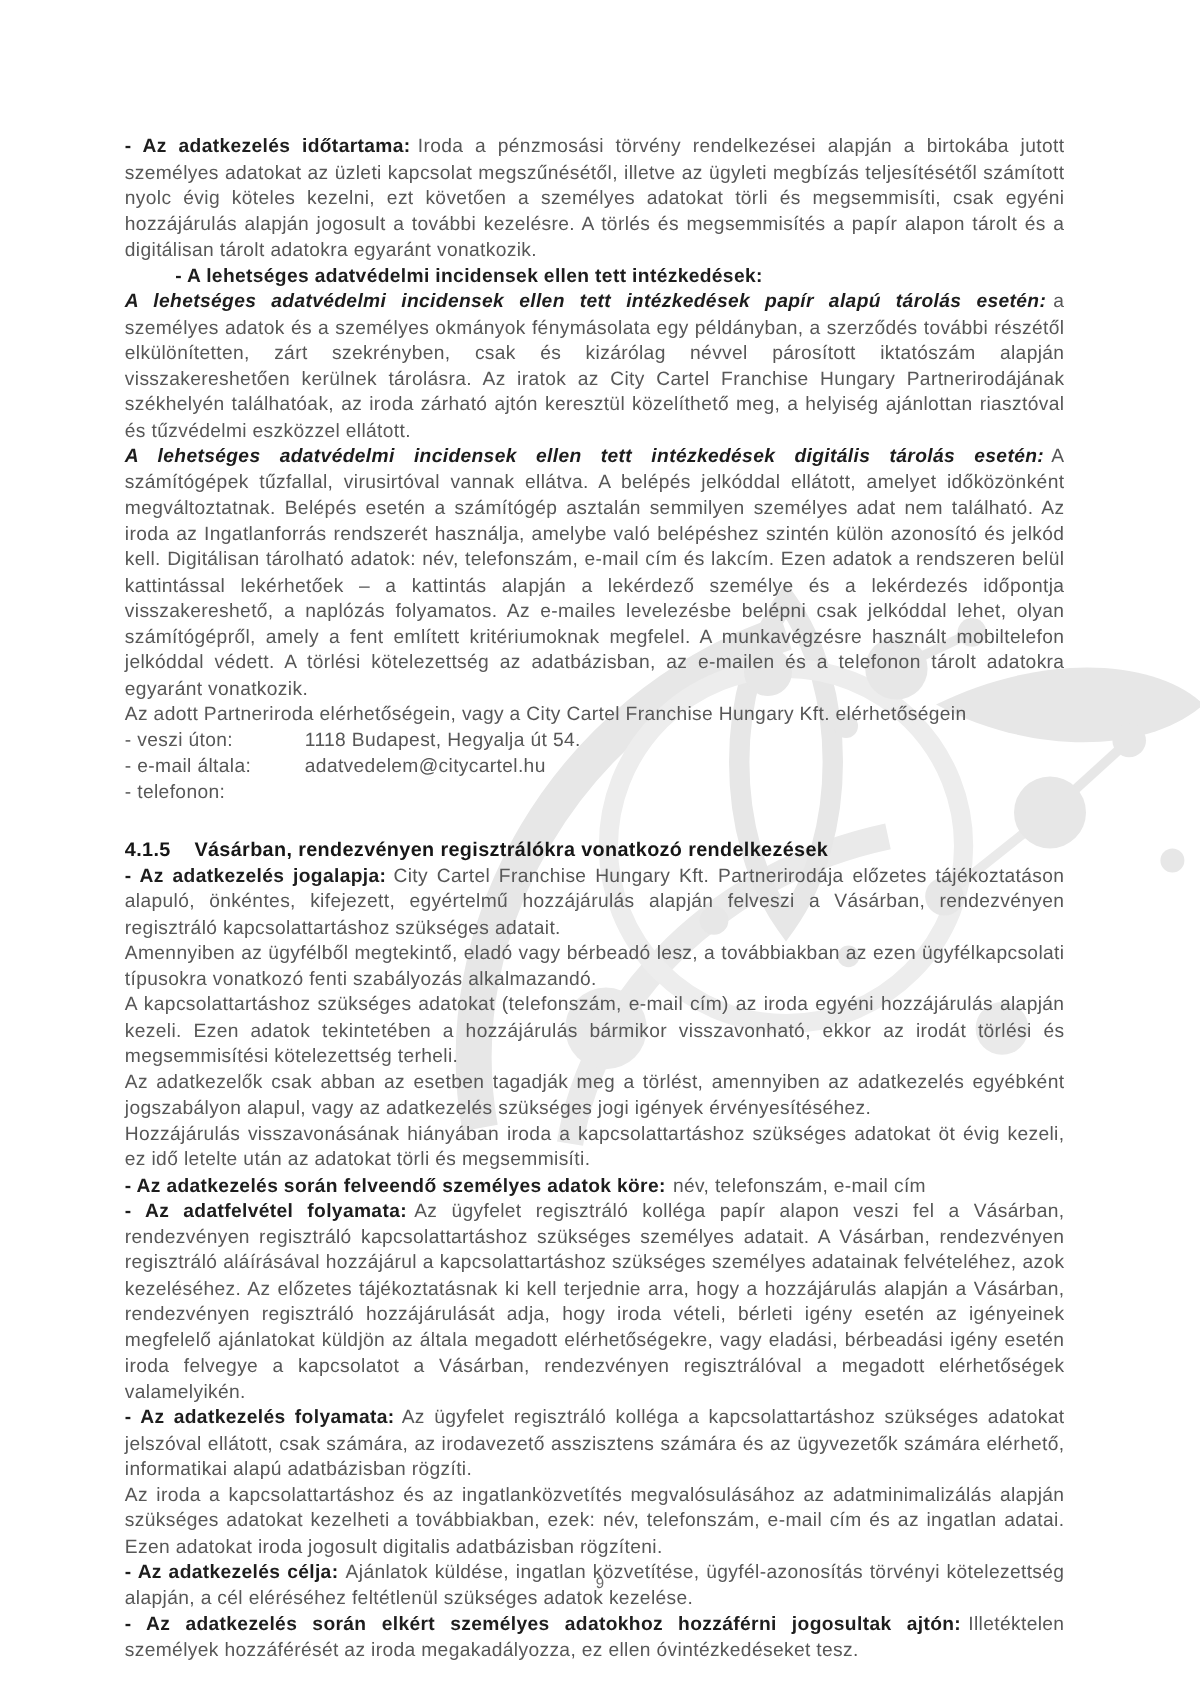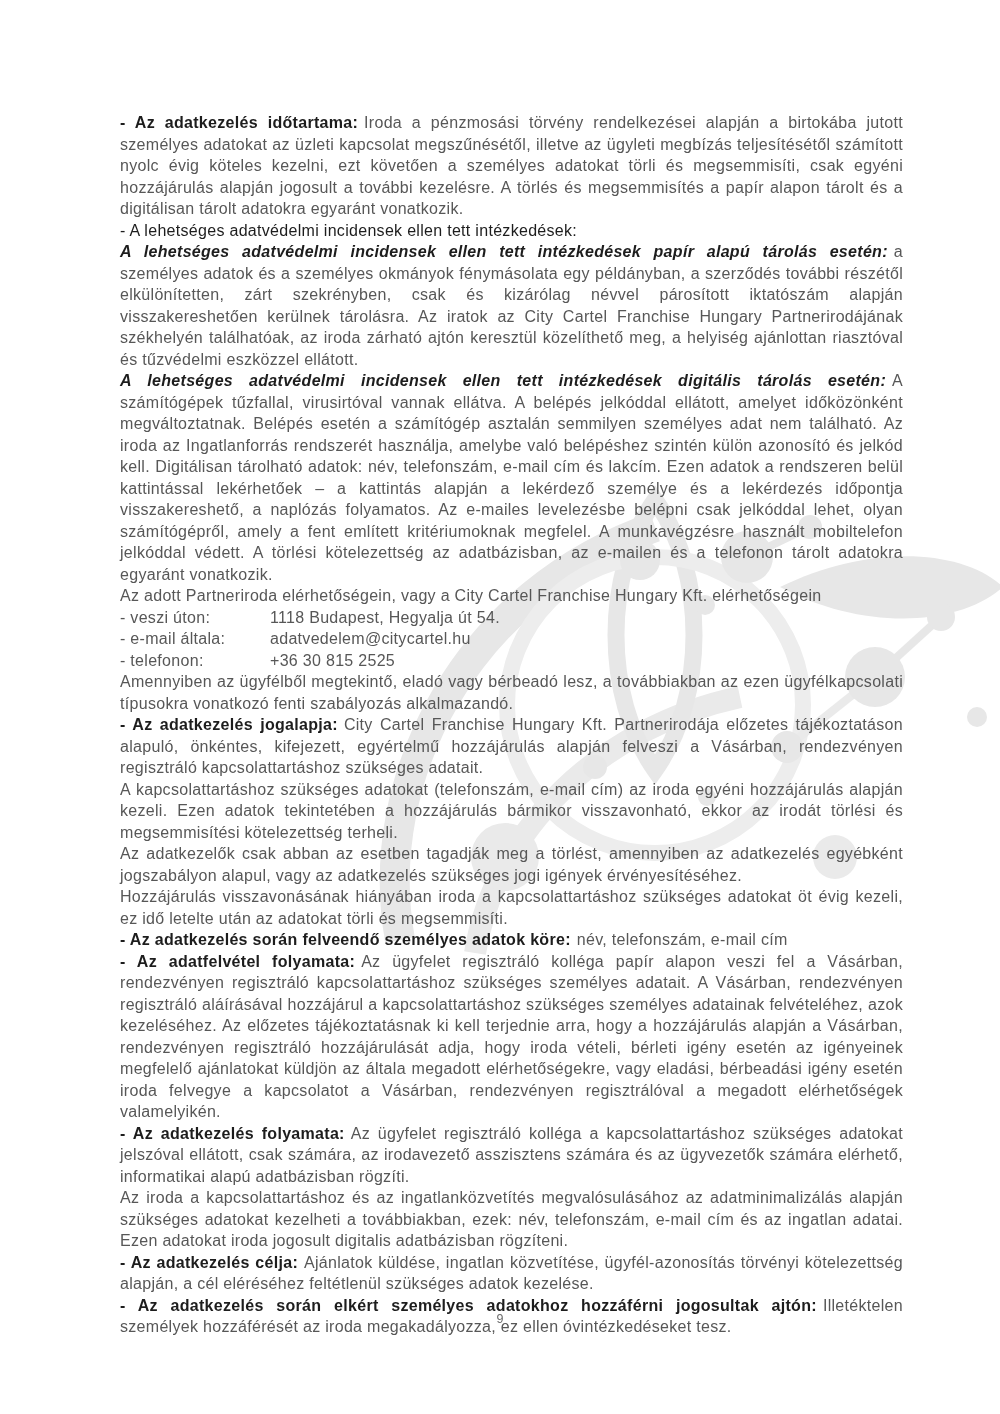--- a/index.html
+++ b/index.html
@@ -12,33 +12,33 @@
   }
   .watermark{
     position:absolute;
     left:355px;top:460px;
     width:655px;height:510px;
     z-index:0;
     pointer-events:none;
   }
   .page-content{
     position:absolute;
-    left:120px;top:112px;
+    left:104px;top:112px;
     width:783px;
     z-index:1;
     color:#575757;
     font-size:16px;
     line-height:21.5px;
     letter-spacing:0.3px;
   }
   p{margin:0;}
   .just{text-align:justify;}
   .lead{font-weight:700;color:#1d1d1d;margin-right:6px;}
   .lead.bi{font-style:italic;}
-  .bold-line{font-weight:400;color:#1d1d1d;}
+  .bold-line{font-weight:700;color:#1d1d1d;margin-left:42px;}
   .contact-row{display:flex;}
   .contact-label{width:150px;flex:0 0 150px;}
   .contact-value{flex:1;}
   .section-heading{
     display:flex;
     margin-top:27px;
     font-weight:700;
     color:#161616;
     font-size:16.5px;
   }
@@ -101,27 +101,30 @@
   <div class="contact-row">
     <span class="contact-label">- veszi úton:</span>
     <span class="contact-value">1118 Budapest, Hegyalja út 54.</span>
   </div>
   <div class="contact-row">
     <span class="contact-label">- e-mail általa:</span>
     <span class="contact-value">adatvedelem@citycartel.hu</span>
   </div>
   <div class="contact-row">
     <span class="contact-label">- telefonon:</span>
-    <span class="contact-value">+36 30 815 2525</span>
   </div>
 
+  <div class="section-heading">
+    <span class="section-number">4.1.5</span>
+    <span class="section-title">Vásárban, rendezvényen regisztrálókra vonatkozó rendelkezések</span>
+  </div>
+
+  <p class="just"><span class="lead">- Az adatkezelés jogalapja:</span><span>City Cartel Franchise Hungary Kft. Partnerirodája előzetes tájékoztatáson alapuló, önkéntes, kifejezett, egyértelmű hozzájárulás alapján felveszi a Vásárban, rendezvényen regisztráló kapcsolattartáshoz szükséges adatait.</span></p>
 
   <p class="just">Amennyiben az ügyfélből megtekintő, eladó vagy bérbeadó lesz, a továbbiakban az ezen ügyfélkapcsolati típusokra vonatkozó fenti szabályozás alkalmazandó.</p>
-
-  <p class="just"><span class="lead">- Az adatkezelés jogalapja:</span><span>City Cartel Franchise Hungary Kft. Partnerirodája előzetes tájékoztatáson alapuló, önkéntes, kifejezett, egyértelmű hozzájárulás alapján felveszi a Vásárban, rendezvényen regisztráló kapcsolattartáshoz szükséges adatait.</span></p>
 
   <p class="just">A kapcsolattartáshoz szükséges adatokat (telefonszám, e-mail cím) az iroda egyéni hozzájárulás alapján kezeli. Ezen adatok tekintetében a hozzájárulás bármikor visszavonható, ekkor az irodát törlési és megsemmisítési kötelezettség terheli.</p>
   <p class="just">Az adatkezelők csak abban az esetben tagadják meg a törlést, amennyiben az adatkezelés egyébként jogszabályon alapul, vagy az adatkezelés szükséges jogi igények érvényesítéséhez.</p>
   <p class="just">Hozzájárulás visszavonásának hiányában iroda a kapcsolattartáshoz szükséges adatokat öt évig kezeli, ez idő letelte után az adatokat törli és megsemmisíti.</p>
 
   <p><span class="lead">- Az adatkezelés során felveendő személyes adatok köre:</span><span>név, telefonszám, e-mail cím</span></p>
 
   <p class="just"><span class="lead">- Az adatfelvétel folyamata:</span><span>Az ügyfelet regisztráló kolléga papír alapon veszi fel a Vásárban, rendezvényen regisztráló kapcsolattartáshoz szükséges személyes adatait. A Vásárban, rendezvényen regisztráló aláírásával hozzájárul a kapcsolattartáshoz szükséges személyes adatainak felvételéhez, azok kezeléséhez. Az előzetes tájékoztatásnak ki kell terjednie arra, hogy a hozzájárulás alapján a Vásárban, rendezvényen regisztráló hozzájárulását adja, hogy iroda vételi, bérleti igény esetén az igényeinek megfelelő ajánlatokat küldjön az általa megadott elérhetőségekre, vagy eladási, bérbeadási igény esetén iroda felvegye a kapcsolatot a Vásárban, rendezvényen regisztrálóval a megadott elérhetőségek valamelyikén.</span></p>
 
   <p class="just"><span class="lead">- Az adatkezelés folyamata:</span><span>Az ügyfelet regisztráló kolléga a kapcsolattartáshoz szükséges adatokat jelszóval ellátott, csak számára, az irodavezető asszisztens számára és az ügyvezetők számára elérhető, informatikai alapú adatbázisban rögzíti.</span></p>

